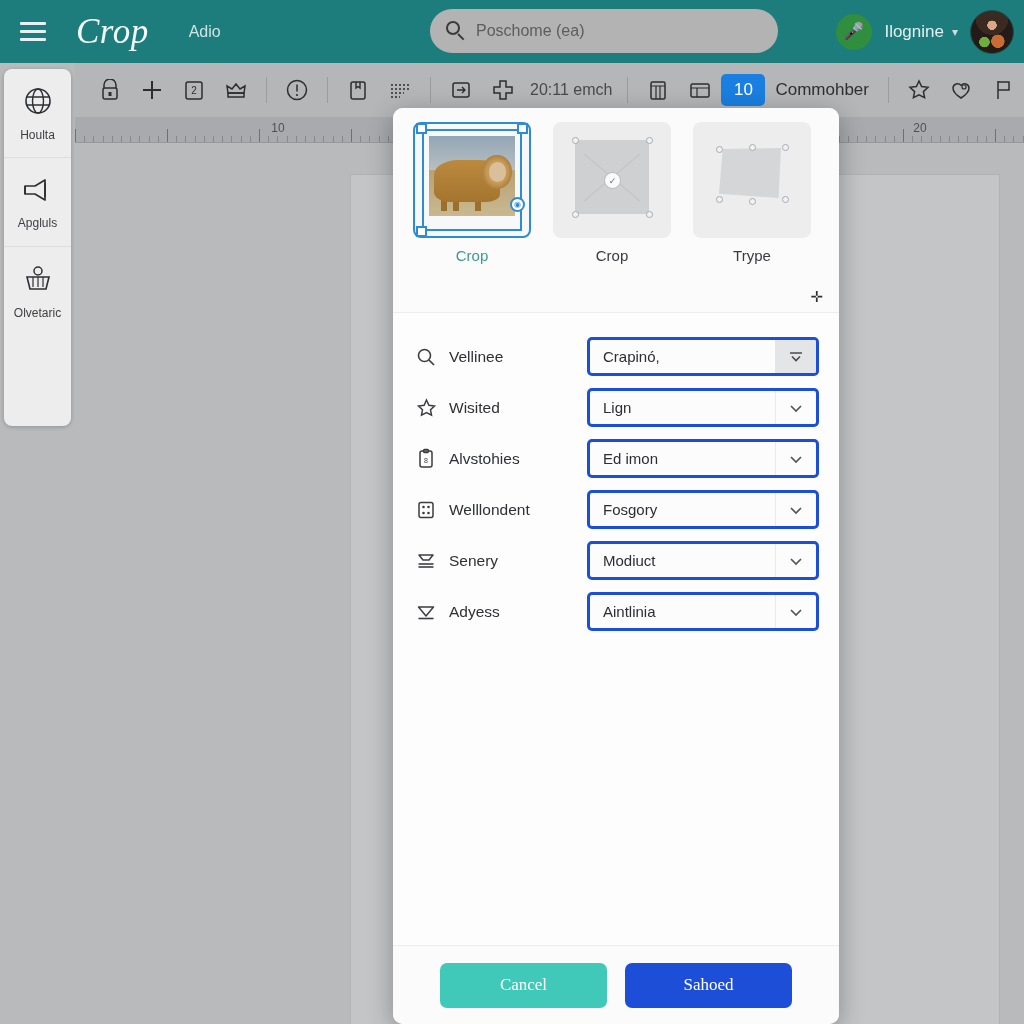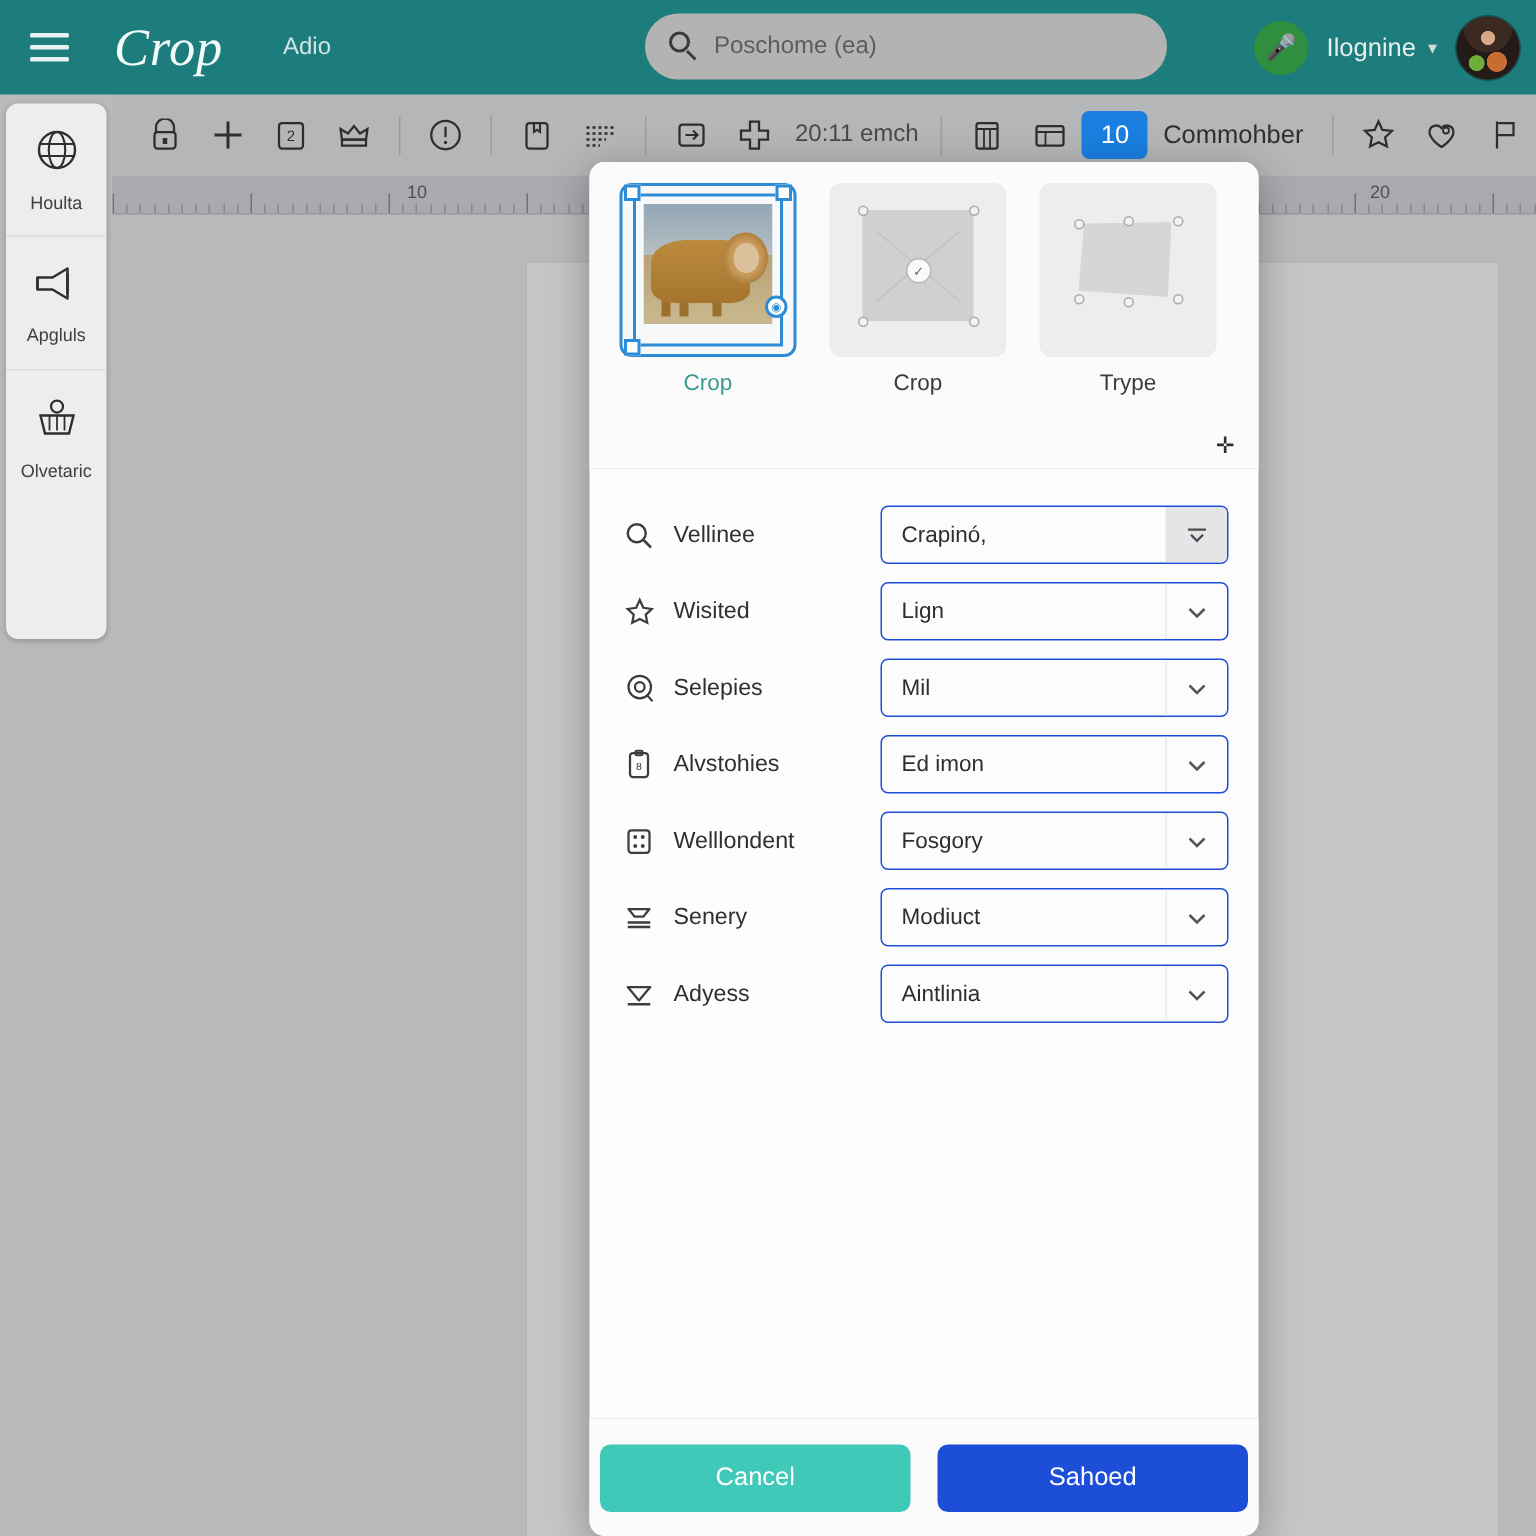--- a/index.html
+++ b/index.html
@@ -373,21 +373,21 @@
   }
   .row-icon {
     width: 26px; height: 26px; flex: 0 0 26px;
     display: flex; align-items: center; justify-content: center;
     color: #3c3d40; margin-right: 10px;
   }
   .row-label { font-size: 15.5px; color: #2f3033; flex: 0 0 138px; }
   .field {
     flex: 1; height: 39px;
     background: #fcfcfd;
-    border: 1px solid #1d4ed8;
+    border: 3px solid #1d4ed8;
     border-radius: 5px;
     display: flex; align-items: center;
     overflow: hidden;
   }
   .field .val {
     flex: 1; padding: 0 13px;
     font-size: 15px; color: #2d2e31;
     white-space: nowrap; overflow: hidden;
   }
   .field .drop {
@@ -402,25 +402,25 @@
   
   .modal-footer {
     height: 79px;
     border-top: 1px solid #eceded;
     display: flex; align-items: center; justify-content: center;
     gap: 18px;
     background: #fbfbfb;
     border-radius: 0 0 10px 10px;
   }
   .btn {
-    width: 207px; height: 45px;
+    width: 167px; height: 45px;
     border-radius: 7px;
     border: none;
     font-size: 17px; color: #fff;
-    font-family: Liberation Sans, sans-serif;
+    font-family: Liberation Serif, serif;
     cursor: pointer;
   }
   .btn-cancel { background: #40c9b8; }
   .btn-save { background: #1d4ed8; }
 </style>
 </head>
 <body>
 
 <div class="header">
   <div class="hamburger">
@@ -801,38 +801,20 @@
       <div class="field">
         <span class="val">Lign</span>
         <span class="drop">
           <svg width="16" height="12" viewBox="0 0 16 12">
               <path d="M3 4l5 5 5-5" fill="none" stroke="#54555a" stroke-width="1.7"></path>
             </svg>
         </span>
       </div>
     </div>
 
-    <div class="form-row">
-      <span class="row-icon">
-        <svg width="21" height="21" viewBox="0 0 21 21">
-            <circle cx="10.5" cy="10" r="7.5" fill="none" stroke="#3c3d40" stroke-width="1.5"></circle>
-            <circle cx="10.5" cy="10" r="3.2" fill="none" stroke="#3c3d40" stroke-width="1.5"></circle>
-            <path d="M15 15l4 4.5" stroke="#3c3d40" stroke-width="1.4"></path>
-          </svg>
-      </span>
-      <span class="row-label">Selepies</span>
-      <div class="field">
-        <span class="val">Mil</span>
-        <span class="drop">
-          <svg width="16" height="12" viewBox="0 0 16 12">
-              <path d="M3 4l5 5 5-5" fill="none" stroke="#54555a" stroke-width="1.7"></path>
-            </svg>
-        </span>
-      </div>
-    </div>
 
     <div class="form-row">
       <span class="row-icon">
         <svg width="18" height="21" viewBox="0 0 18 21">
             <rect x="3" y="3" width="12" height="16" rx="2" fill="none" stroke="#3c3d40" stroke-width="1.5"></rect>
             <rect x="6.5" y="1.5" width="5" height="3" rx="1" fill="none" stroke="#3c3d40" stroke-width="1.3"></rect>
             <text x="9" y="14.5" font-size="7" text-anchor="middle" fill="#3c3d40" font-family="sans-serif">8</text>
           </svg>
       </span>
       <span class="row-label">Alvstohies</span>

